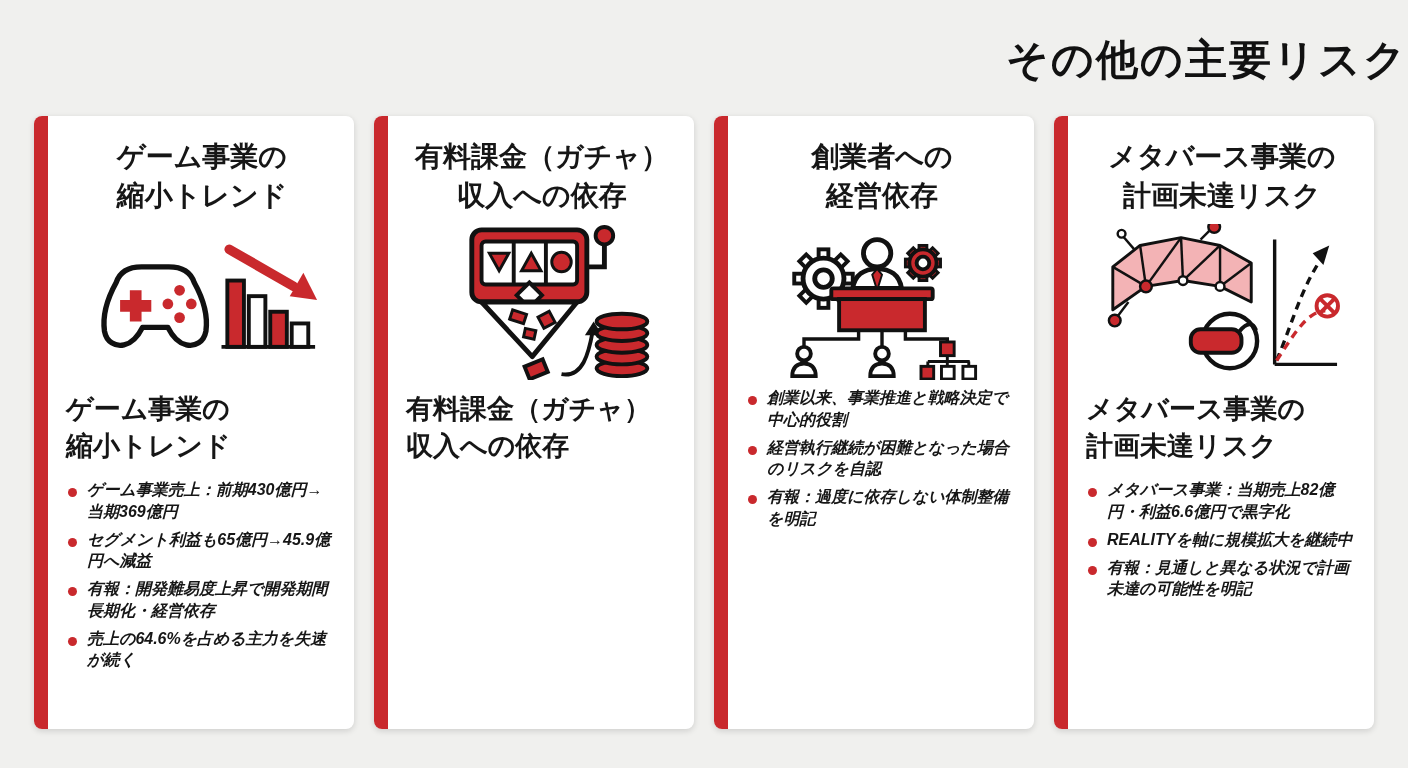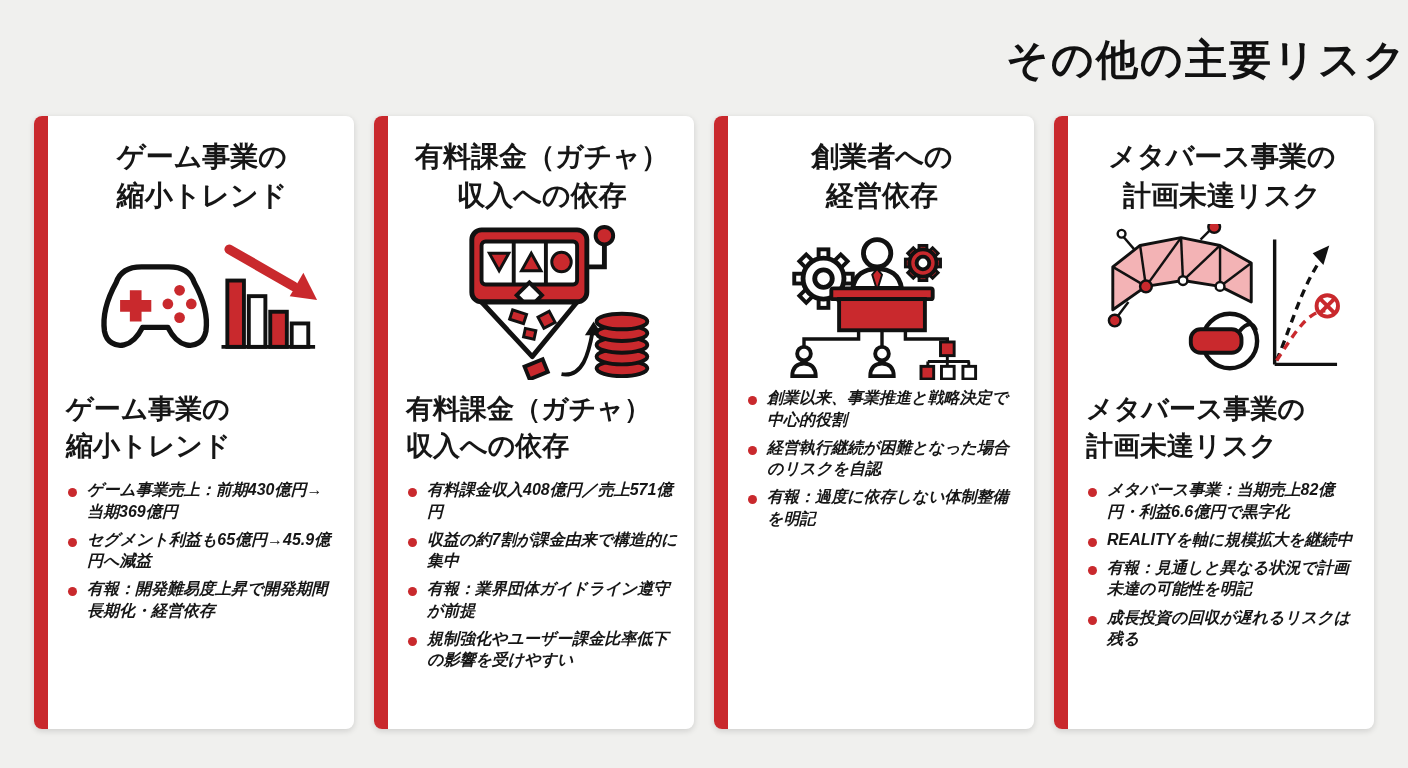--- a/index.html
+++ b/index.html
@@ -109,20 +109,21 @@
             <polygon points="238,78 210,74 224,50" fill="#c9292d"></polygon>
           </g>
         </svg>
       </div>
       <h3 class="card-subtitle">ゲーム事業の
 縮小トレンド</h3>
       <ul class="bullets">
         <li>ゲーム事業売上：前期430億円→当期369億円</li>
         <li>セグメント利益も65億円→45.9億円へ減益</li>
         <li>有報：開発難易度上昇で開発期間長期化・経営依存</li>
+        <li>売上の64.6%を占める主力を失速が続く</li>
       </ul>
     </div>
   </section>
 
   <section class="card">
     <div class="accent"></div>
     <div class="card-body">
       <h2 class="card-title">有料課金（ガチャ）
 収入への依存</h2>
       <div class="card-icon">
@@ -152,26 +153,20 @@
             <ellipse cx="202" cy="148" rx="26" ry="8" fill="#c9292d" stroke="#111" stroke-width="4"></ellipse>
             <ellipse cx="202" cy="136" rx="26" ry="8" fill="#c9292d" stroke="#111" stroke-width="4"></ellipse>
             <ellipse cx="202" cy="124" rx="26" ry="8" fill="#c9292d" stroke="#111" stroke-width="4"></ellipse>
             <ellipse cx="202" cy="112" rx="26" ry="8" fill="#c9292d" stroke="#111" stroke-width="4"></ellipse>
             <ellipse cx="202" cy="100" rx="26" ry="8" fill="#c9292d" stroke="#111" stroke-width="4"></ellipse>
           </g>
         </svg>
       </div>
       <h3 class="card-subtitle">有料課金（ガチャ）
 収入への依存</h3>
-      <ul class="bullets">
-        <li>有料課金収入408億円／売上571億円</li>
-        <li>収益の約7割が課金由来で構造的に集中</li>
-        <li>有報：業界団体ガイドライン遵守が前提</li>
-        <li>規制強化やユーザー課金比率低下の影響を受けやすい</li>
-      </ul>
     </div>
   </section>
 
   <section class="card">
     <div class="accent"></div>
     <div class="card-body">
       <h2 class="card-title">創業者への
 経営依存</h2>
       <div class="card-icon">
         <svg viewBox="0 0 240 160">
@@ -271,18 +266,17 @@
             <line x1="236" y1="76" x2="220" y2="92" stroke="#c9292d" stroke-width="4"></line>
           </g>
         </svg>
       </div>
       <h3 class="card-subtitle">メタバース事業の
 計画未達リスク</h3>
       <ul class="bullets">
         <li>メタバース事業：当期売上82億円・利益6.6億円で黒字化</li>
         <li>REALITYを軸に規模拡大を継続中</li>
         <li>有報：見通しと異なる状況で計画未達の可能性を明記</li>
-        <li>成長投資の回収が遅れるリスクは残る</li>
       </ul>
     </div>
   </section>
 
 </div>
 
 </body></html>

